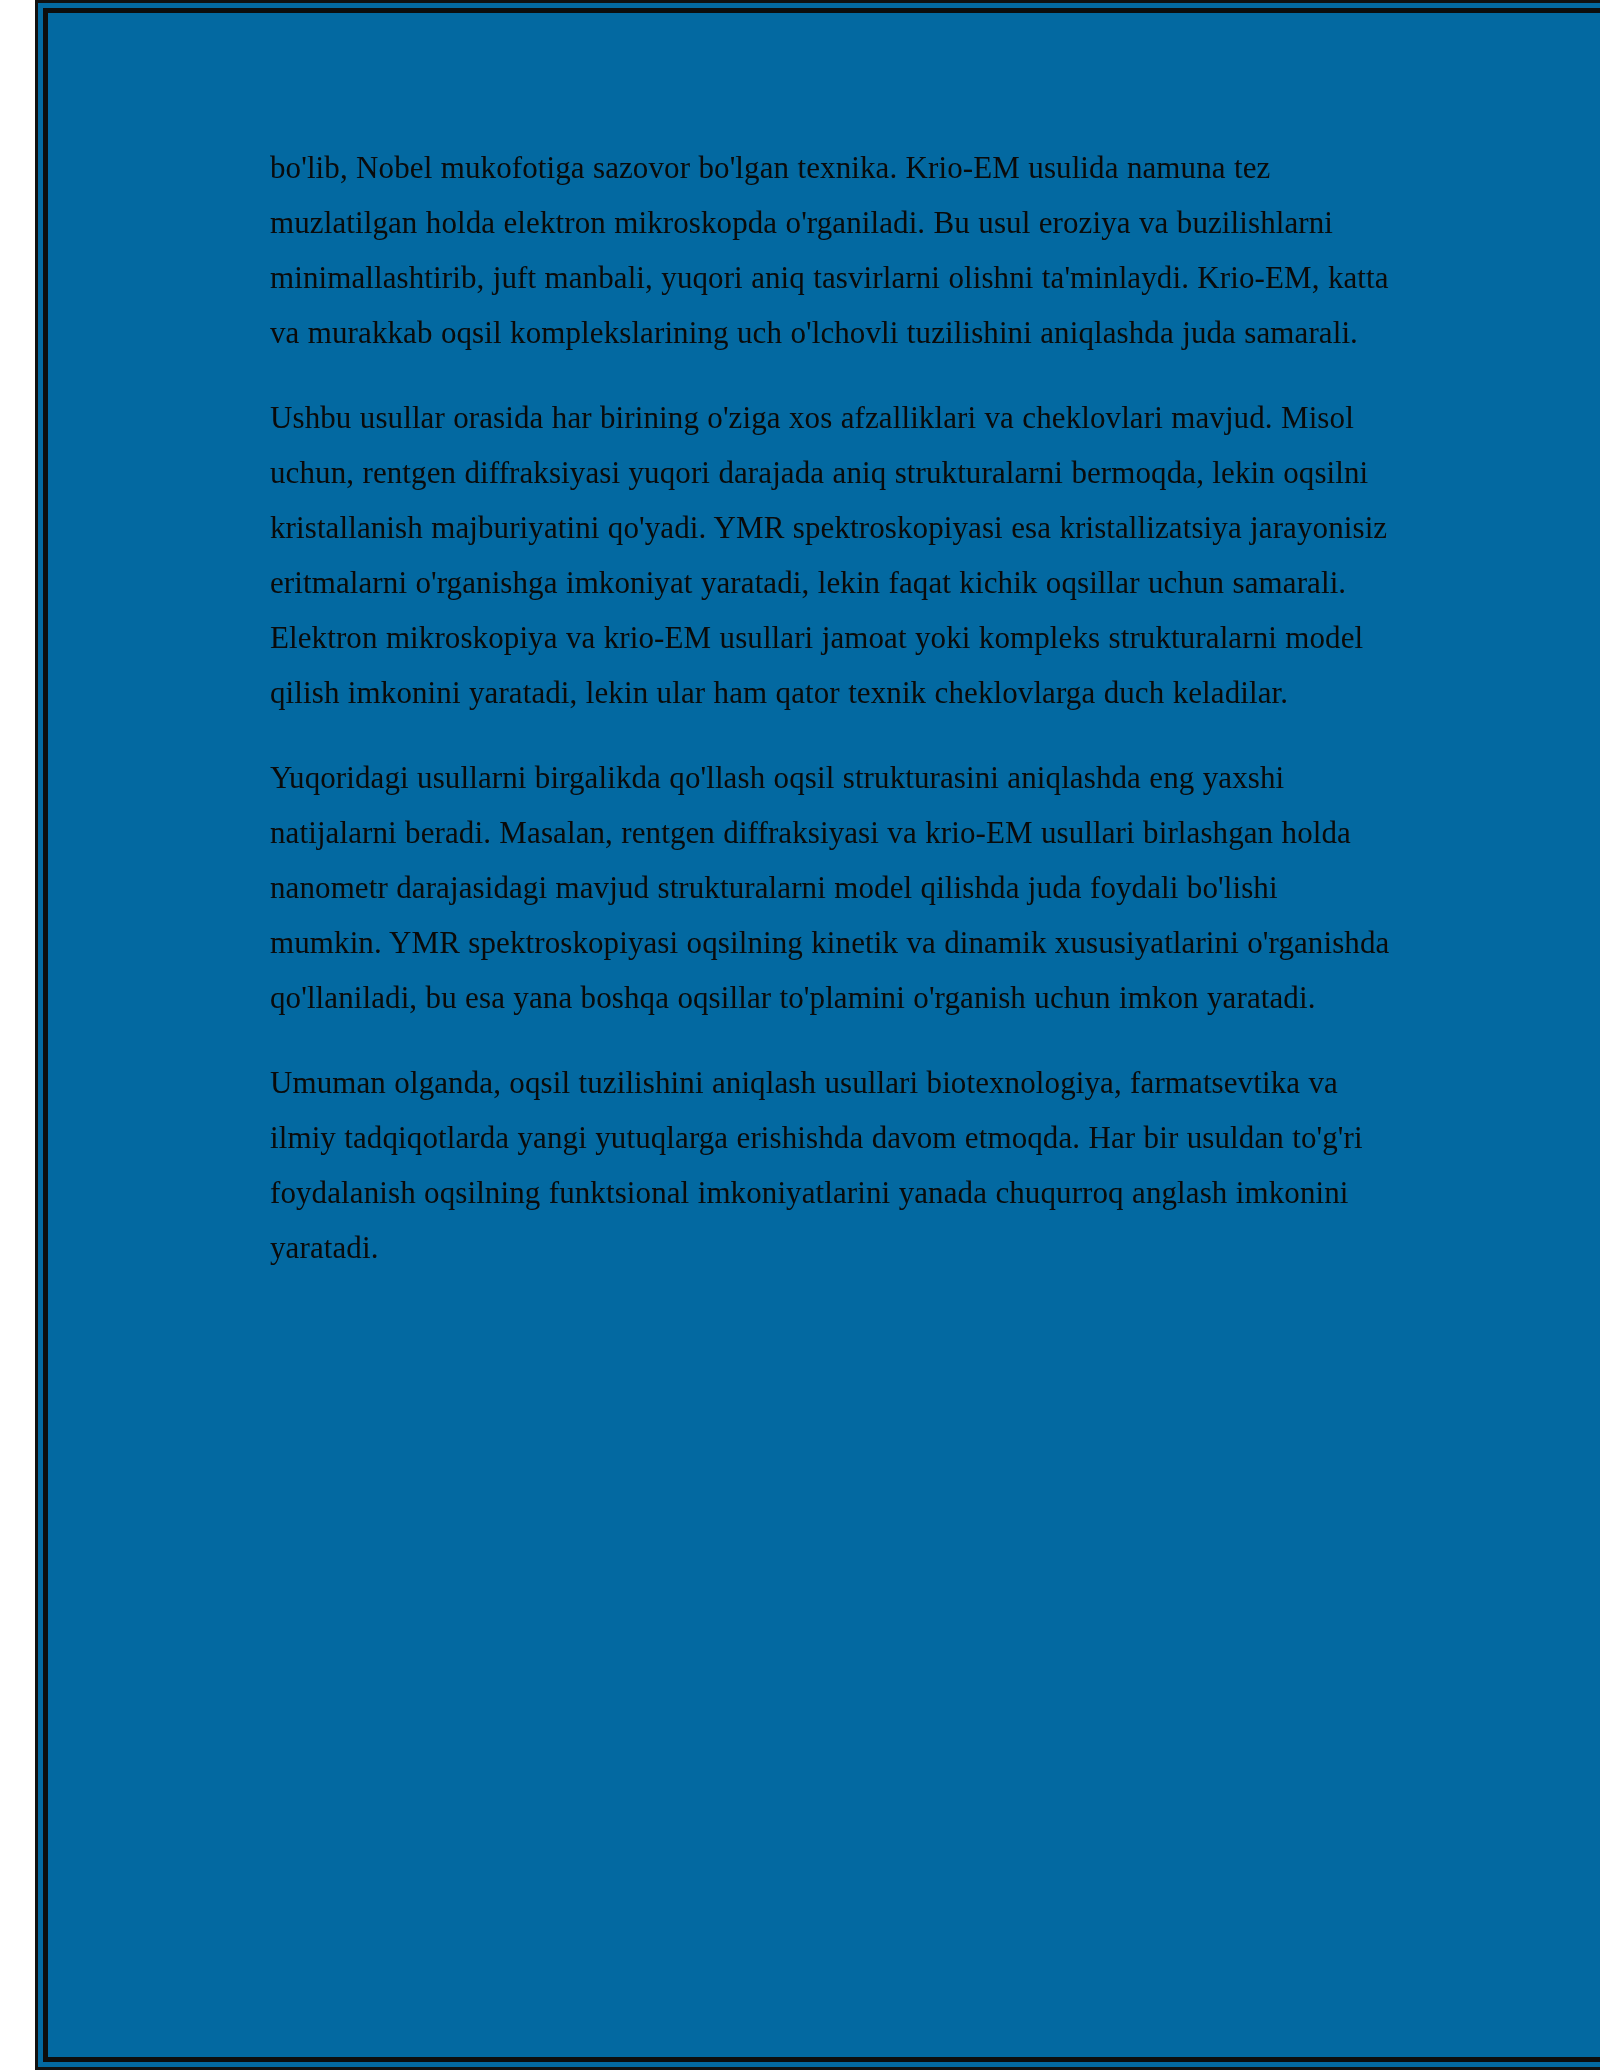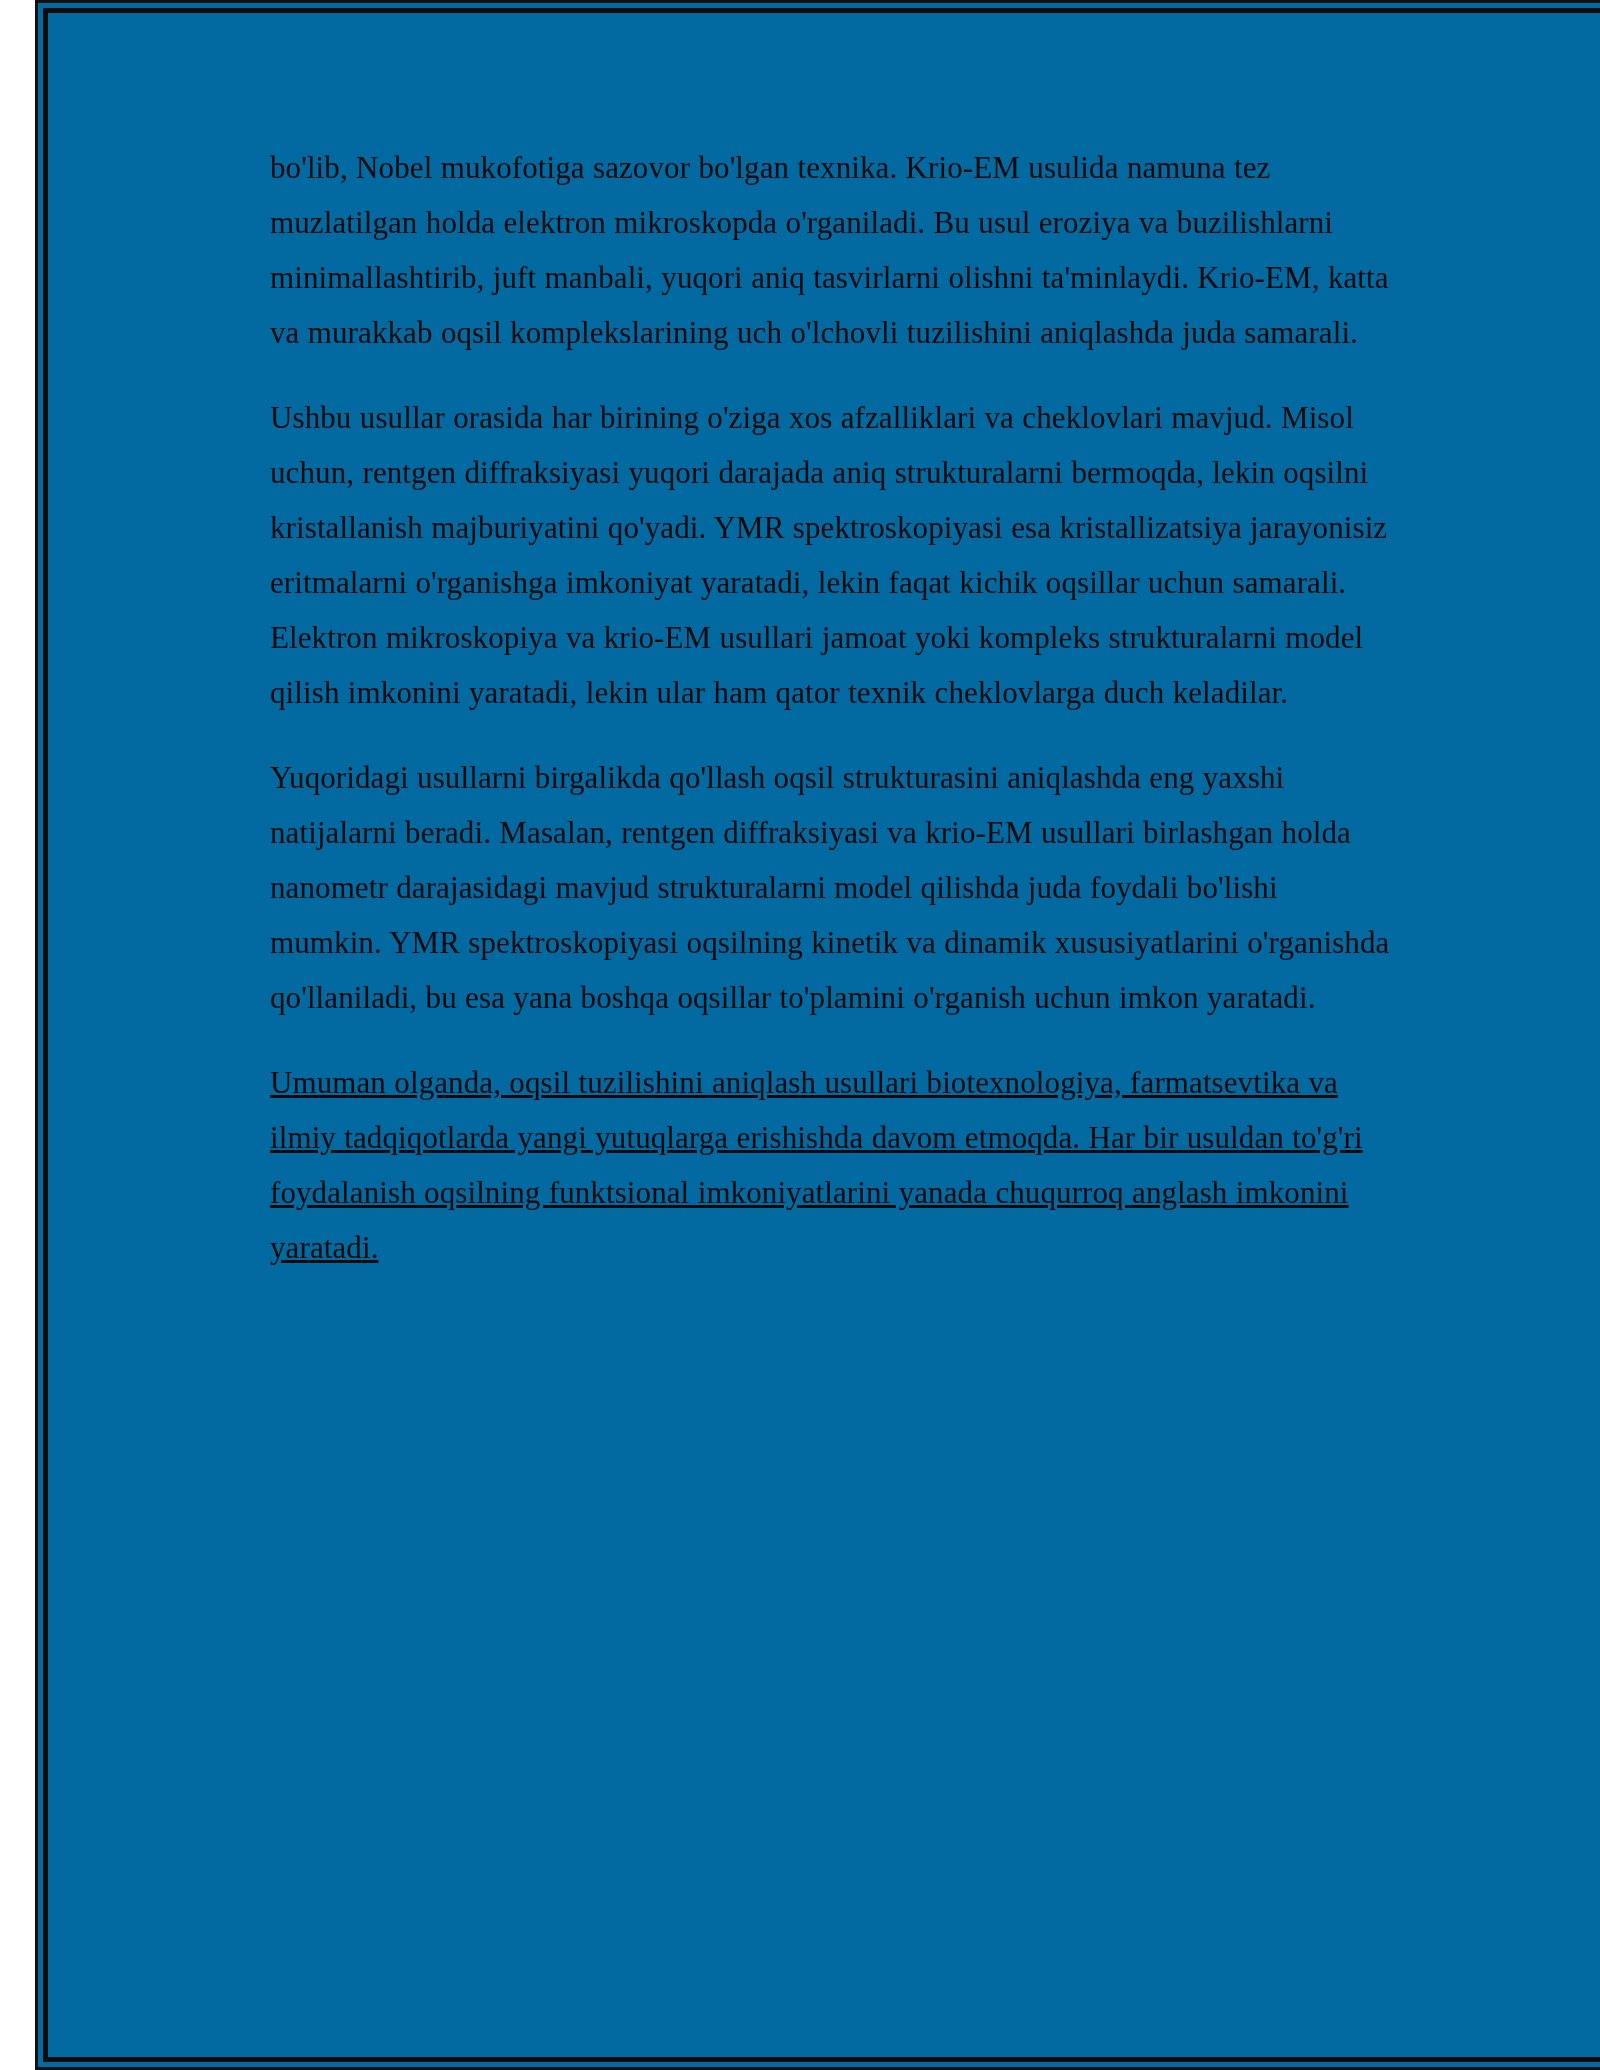--- a/index.html
+++ b/index.html
@@ -58,21 +58,20 @@
     color: #0a0a0a;
     margin: 0 0 30px 0;
     text-align: left;
     letter-spacing: 0.1px;
     word-spacing: 0.5px;
     -webkit-font-smoothing: antialiased;
   }
 
   .para:last-child {
     margin-bottom: 0;
-    text-decoration: underline;
   }
 </style>
 </head>
 <body>
 
 <div class="page">
 
   <div class="frame-outer"></div>
   <div class="frame-inner"></div>
 

